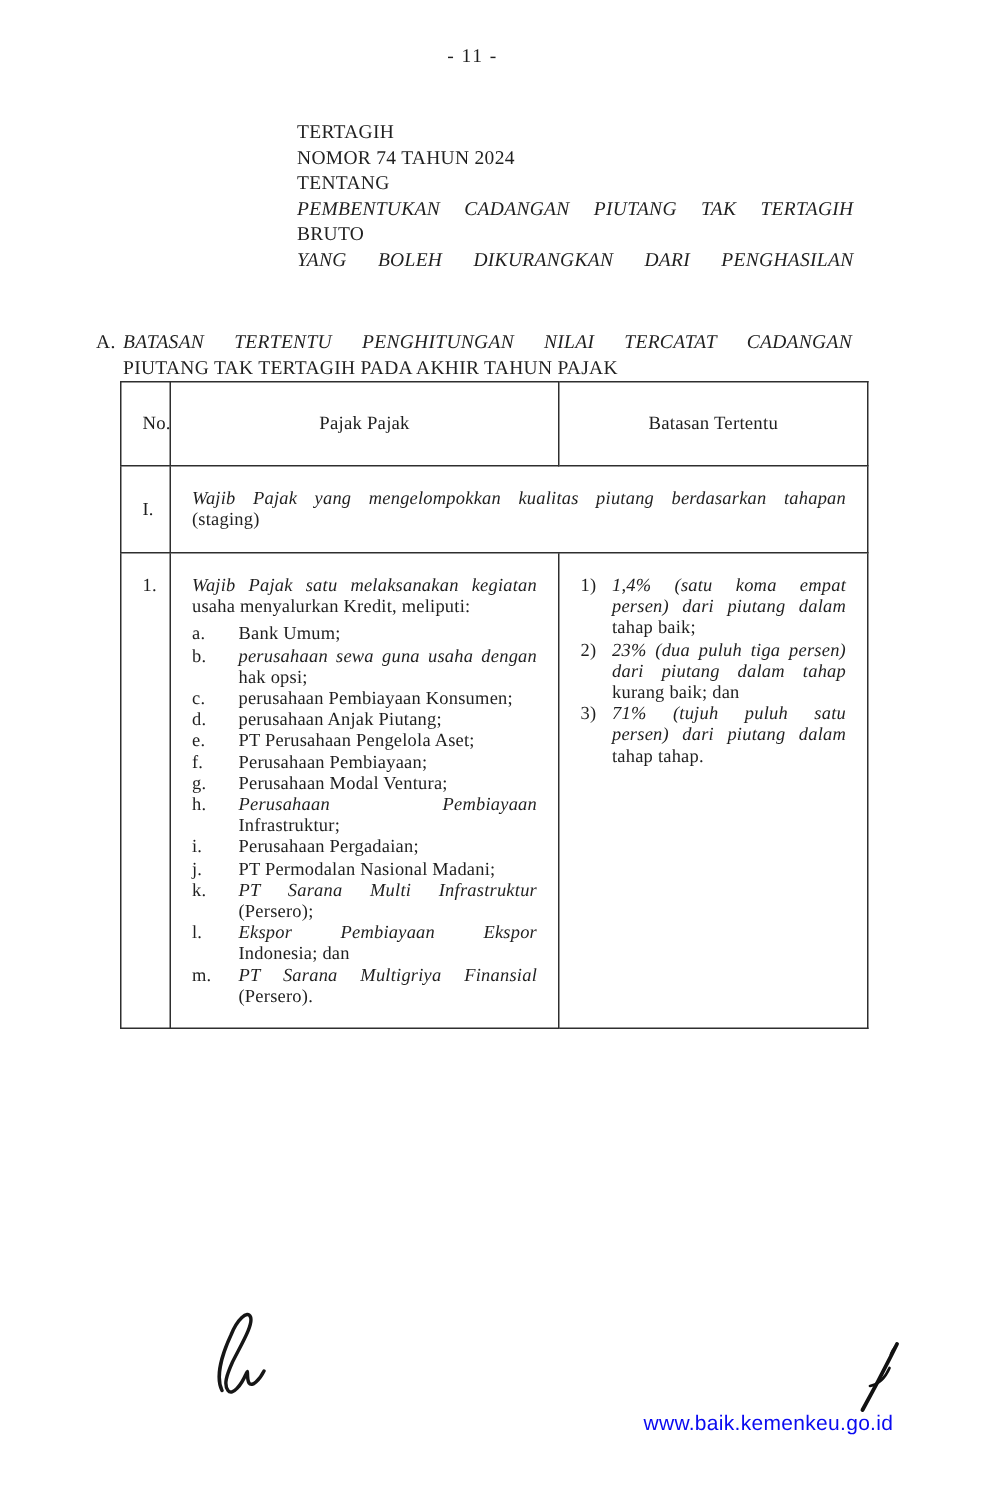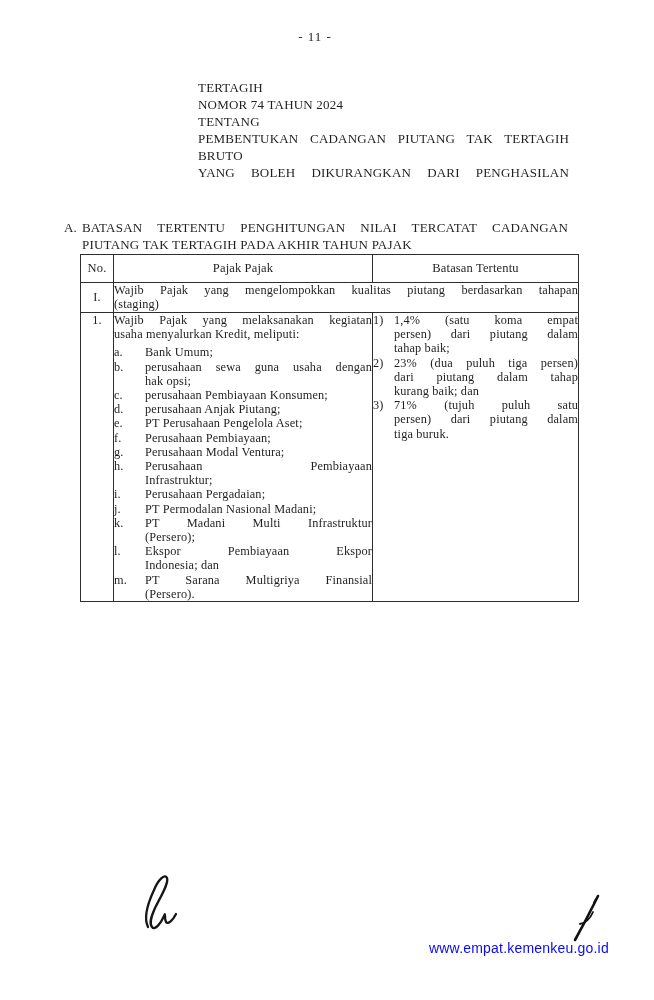--- a/index.html
+++ b/index.html
@@ -16,30 +16,30 @@
     left:0;top:29px;width:630px;
     text-align:center;font-size:13px;letter-spacing:1px;
   }
   .lampiran{
     left:198px;top:79px;width:371px;
     font-size:13px;line-height:17px;letter-spacing:.2px;
   }
   .section-a{left:0;top:219px;width:654px;font-size:13px;line-height:17px;letter-spacing:.2px;}
   .section-a .label{position:absolute;left:64px;top:0;}
   .section-a .heading{position:absolute;left:82px;top:0;width:486px;}
-  .jl{text-align:justify;text-align-last:justify;}
+  .jl{text-align:justify;text-align-last:justify;font-style:italic;}
   .ln{min-height:1em;}
   table.main{
     position:absolute;left:80px;top:254px;width:498px;
     border-collapse:collapse;table-layout:fixed;
     font-size:12.3px;line-height:14.2px;letter-spacing:.15px;
   }
   table.main td,table.main th{
     border:1.4px solid #2e2e2e;
-    padding:0;vertical-align:top;
+    padding:14px;vertical-align:top;
     font-weight:normal;
   }
   col.c-no{width:33px;}
   col.c-wp{width:259px;}
   col.c-bt{width:206px;}
   tr.hdr th{height:27px;text-align:center;vertical-align:middle;font-size:12.5px;}
   tr.roman td{height:29px;}
   td.no-cell{text-align:center;}
   tr.roman td.no-cell{vertical-align:middle;}
   td.merged{padding:2px 8px 2px 7px;}
@@ -105,21 +105,21 @@
       <td class="no-cell">I.</td>
       <td class="merged" colspan="2">
         <div class="ln jl">Wajib Pajak yang mengelompokkan kualitas piutang berdasarkan tahapan</div>
         <div class="ln italic">(staging)</div>
       </td>
     </tr>
     <tr>
       <td class="no-cell body-no">1.</td>
       <td class="cell-wp">
         <div>
-              <div class="ln jl">Wajib Pajak yang melaksanakan kegiatan</div>
+              <div class="ln jl">Wajib Pajak satu melaksanakan kegiatan</div>
               <div class="ln">usaha menyalurkan Kredit, meliputi:</div>
             </div>
         <div class="list">
               <div class="li">
                 <span class="mk">a.</span>
                 <div class="tx">
                   <div class="ln">Bank Umum;</div>
                 </div>
               </div>
               <div class="li">
@@ -174,21 +174,21 @@
               </div>
               <div class="li">
                 <span class="mk">j.</span>
                 <div class="tx">
                   <div class="ln">PT Permodalan Nasional Madani;</div>
                 </div>
               </div>
               <div class="li">
                 <span class="mk">k.</span>
                 <div class="tx">
-                  <div class="ln jl">PT Madani Multi Infrastruktur</div>
+                  <div class="ln jl">PT Sarana Multi Infrastruktur</div>
                   <div class="ln">(Persero);</div>
                 </div>
               </div>
               <div class="li">
                 <span class="mk">l.</span>
                 <div class="tx">
                   <div class="ln jl">Ekspor Pembiayaan Ekspor</div>
                   <div class="ln">Indonesia; dan</div>
                 </div>
               </div>
@@ -217,34 +217,34 @@
                   <div class="ln jl">23% (dua puluh tiga persen)</div>
                   <div class="ln jl">dari piutang dalam tahap</div>
                   <div class="ln">kurang baik; dan</div>
                 </div>
               </div>
               <div class="li">
                 <span class="mk">3)</span>
                 <div class="tx">
                   <div class="ln jl">71% (tujuh puluh satu</div>
                   <div class="ln jl">persen) dari piutang dalam</div>
-                  <div class="ln">tiga buruk.</div>
+                  <div class="ln">tahap tahap.</div>
                 </div>
               </div>
             </div>
       </td>
     </tr>
   </tbody>
     </table>
 
   <svg class="abs paraf-left" width="58" height="64" viewBox="0 0 58 64">
     <path d="M14,57 C10,49 13,35 20,20 C24,10 31,3 33,8 C35,13 27,26 21,38 C17,47 15,53 18,57 C21,61 27,53 30,46 C32,41 30,48 32,52 C34,55 39,50 42,44" fill="none" stroke="#161616" stroke-width="2.3" stroke-linecap="round" stroke-linejoin="round"></path>
   </svg>
 
   <svg class="abs pen-right" width="40" height="56" viewBox="0 0 40 56">
     <path d="M8,50 C13,41 20,28 27,14 C29,10 30,8 31,6" fill="none" stroke="#111111" stroke-width="2.6" stroke-linecap="round"></path>
     <path d="M13,34 C18,33 23,29 26,22" fill="none" stroke="#111111" stroke-width="1.8" stroke-linecap="round"></path>
     <path d="M27,14 C29,11 31,8 31,6 C29,7 27,10 26,13 Z" fill="#111111"></path>
   </svg>
 
-  <a class="abs footer-link">www.empat.kemenkeu.go.id</a>
+  <a class="abs footer-link">www.baik.kemenkeu.go.id</a>
 
 </div>
 
 </body></html>

